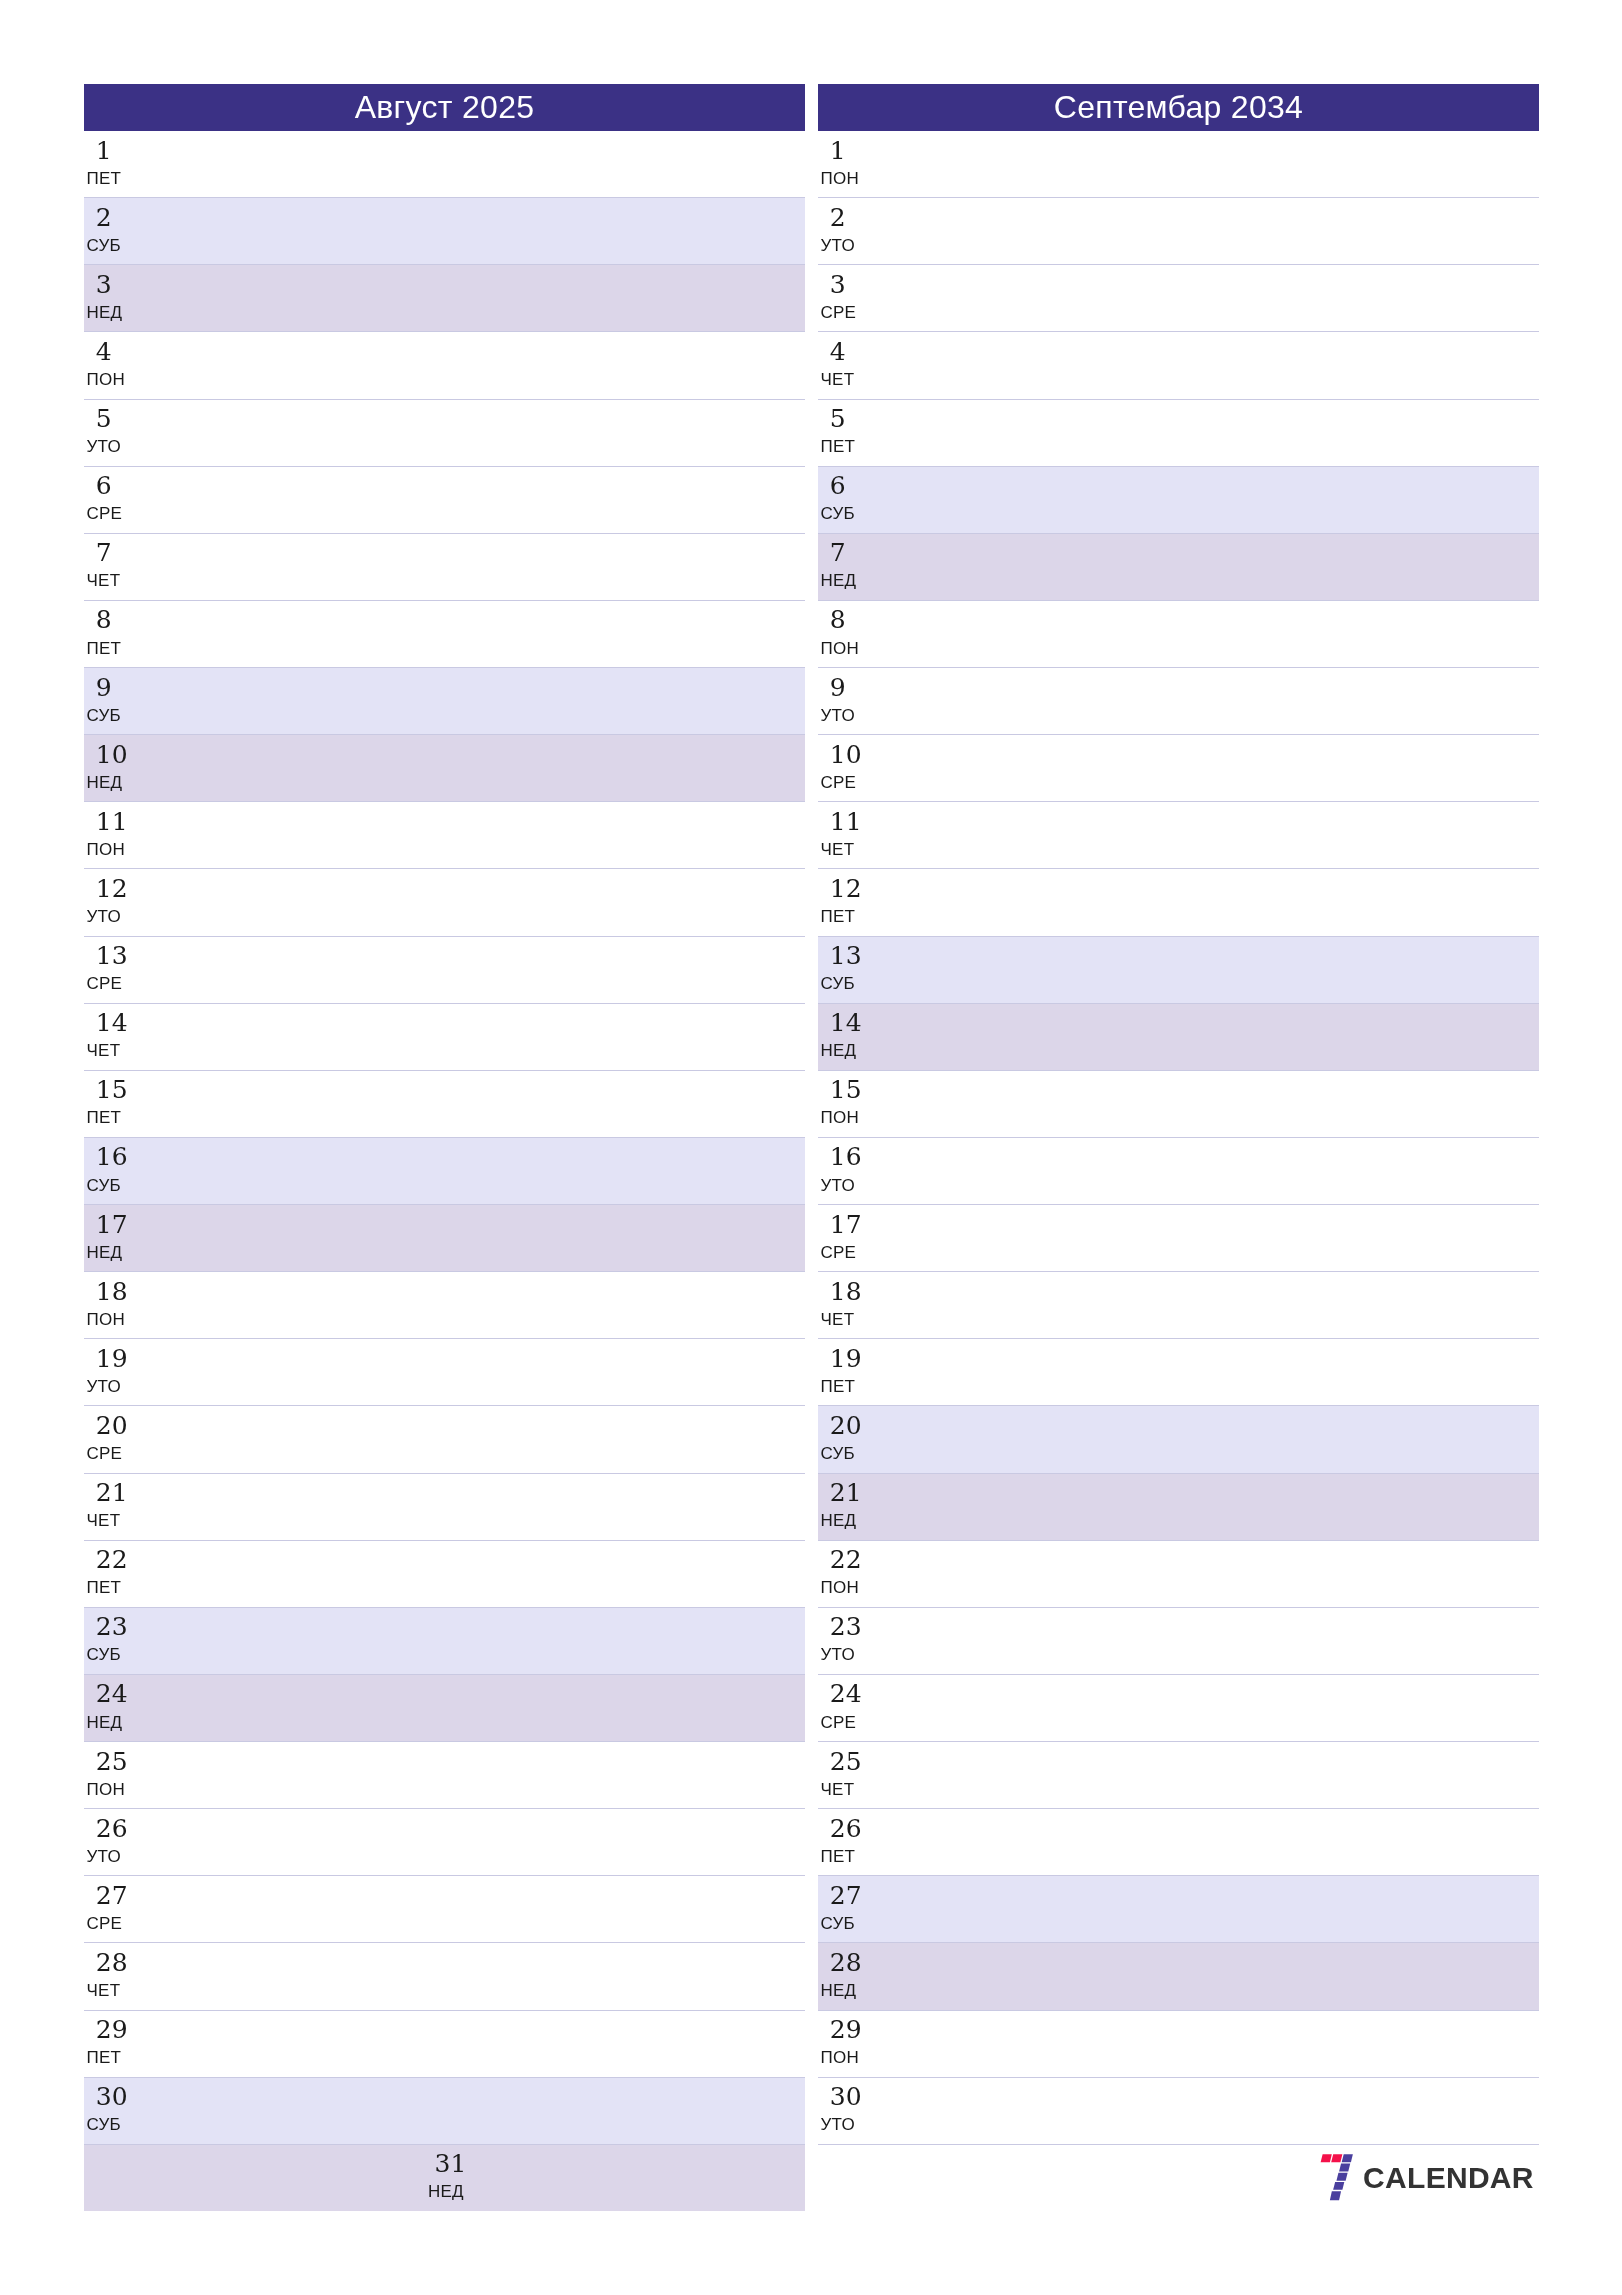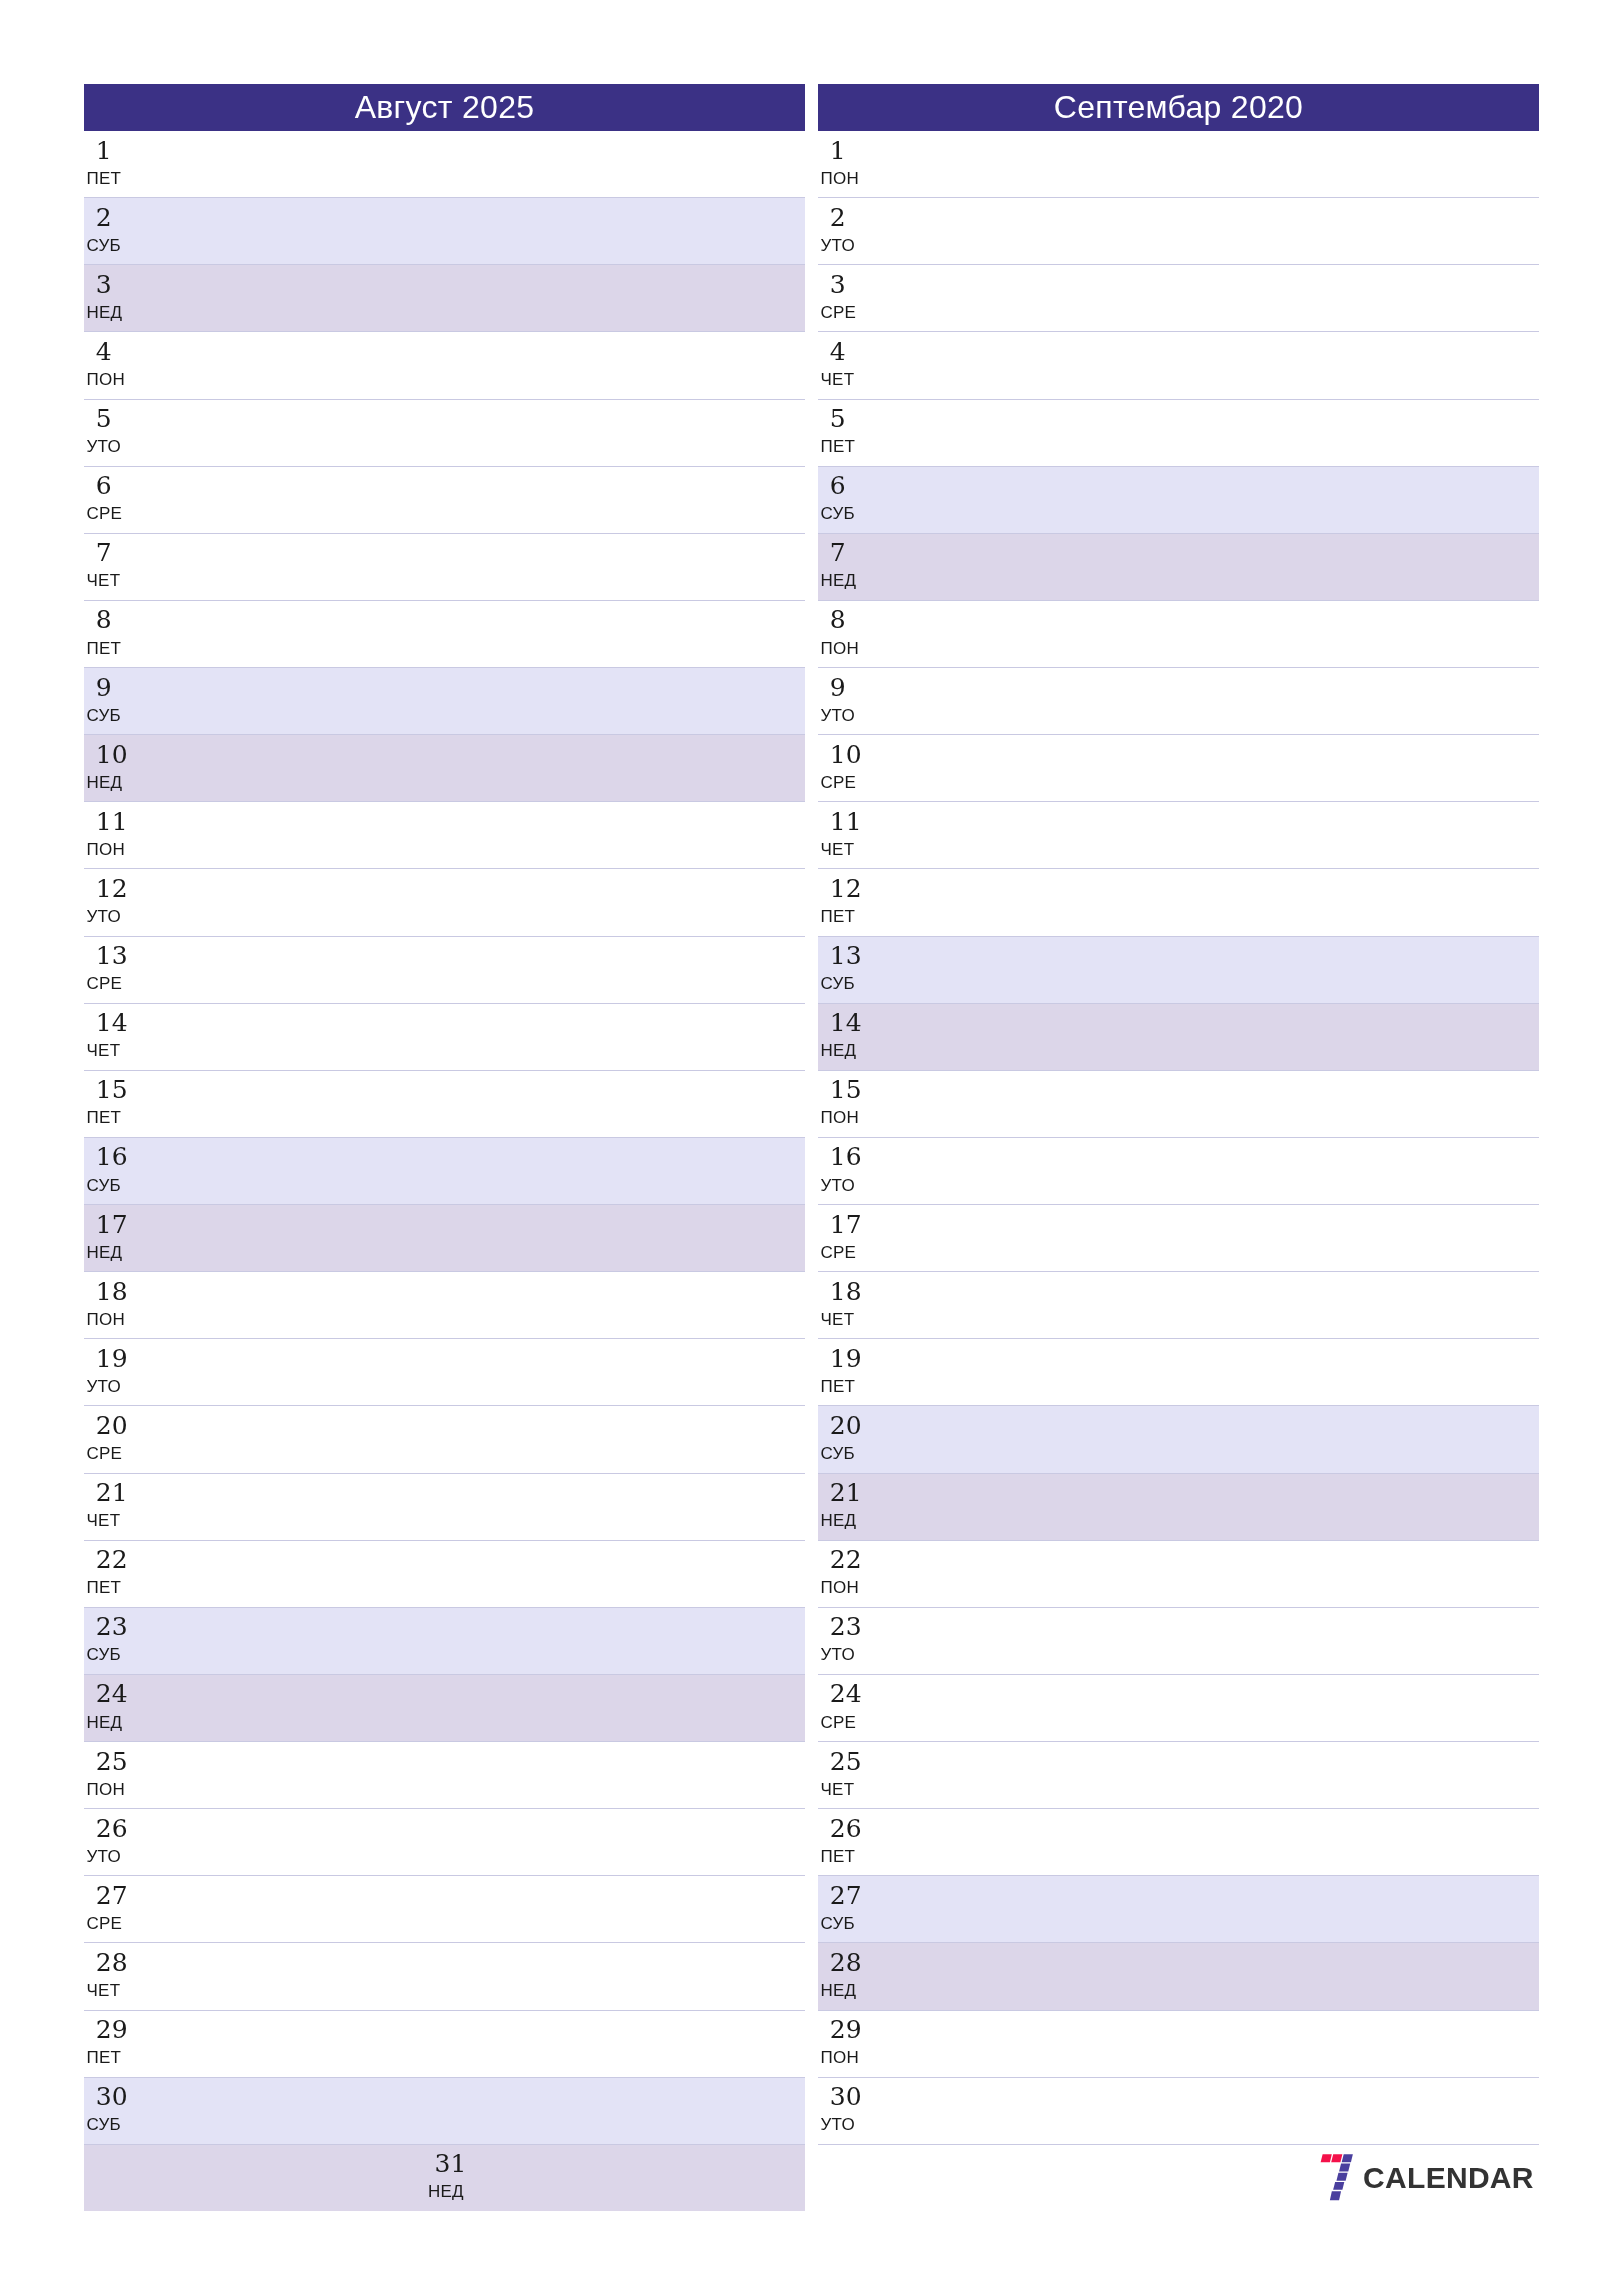--- a/index.html
+++ b/index.html
@@ -255,21 +255,21 @@
             <div class="day-num">30</div>
             <div class="day-wd">СУБ</div>
           </div>
           <div class="day-row sun last">
             <div class="day-num">31</div>
             <div class="day-wd">НЕД</div>
           </div>
         </div>
       </div>
       <div class="month-col">
-        <div class="month-header">Септембар 2020</div>
+        <div class="month-header">Септембар 2034</div>
         <div class="days">
           <div class="day-row">
             <div class="day-num">1</div>
             <div class="day-wd">ПОН</div>
           </div>
           <div class="day-row">
             <div class="day-num">2</div>
             <div class="day-wd">УТО</div>
           </div>
           <div class="day-row">

